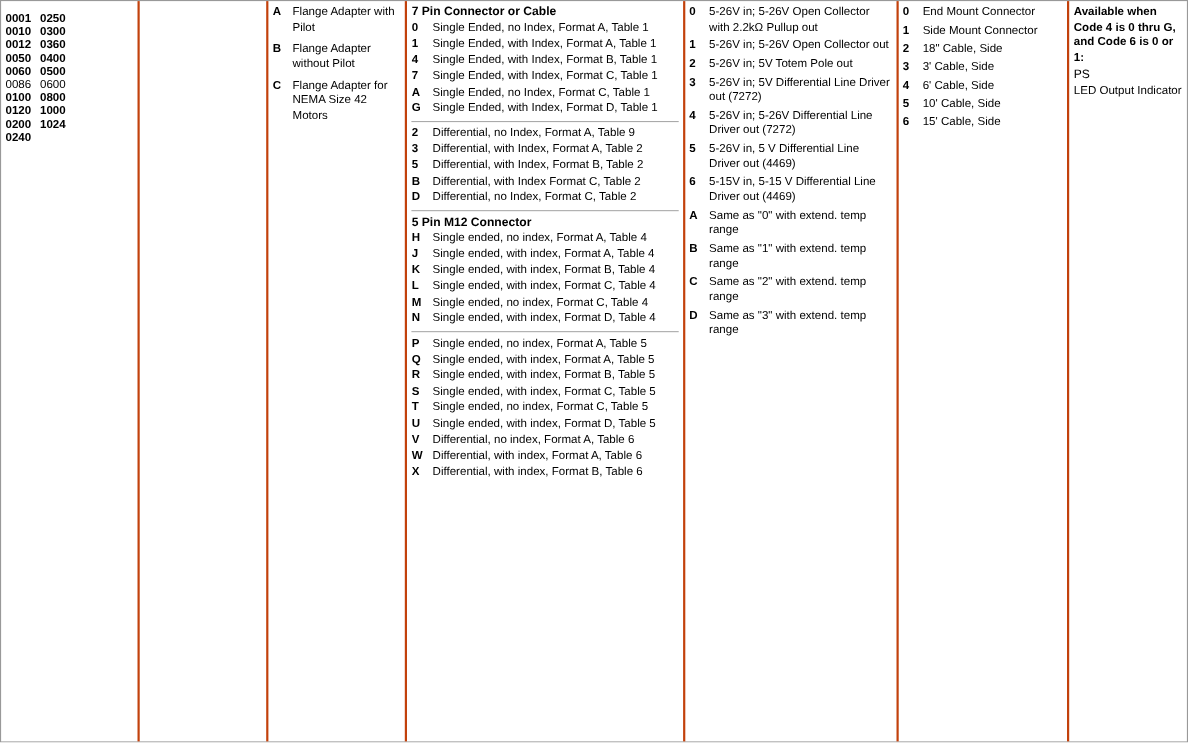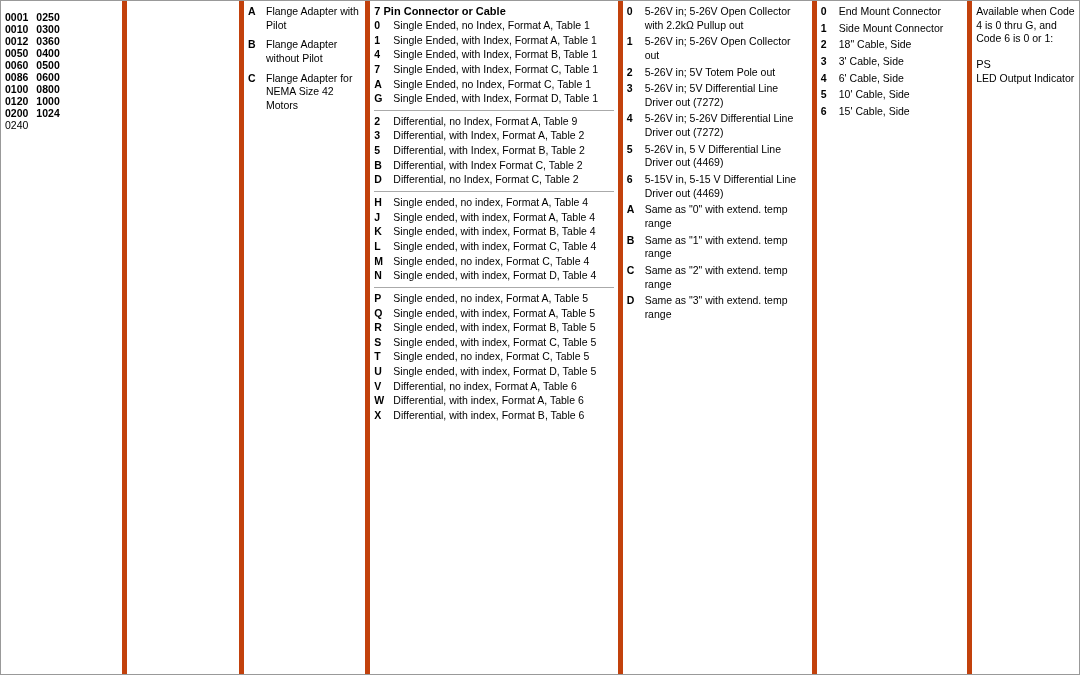--- a/index.html
+++ b/index.html
@@ -13,21 +13,21 @@
       overflow: hidden;
     }
     .table-container {
       width: 1080px;
       height: 675px;
       border: 1px solid #999;
       display: flex;
       flex-direction: row;
     }
     .col {
-      border-right: 5px solid #c2410c;
+      border-right: 2px solid #c2410c;
       padding: 4px;
       vertical-align: top;
       height: 100%;
       overflow: hidden;
     }
     .col:last-child { border-right: none; }
 
     
     .col-model { width: 130px; }
     .col-size { width: 120px; }
@@ -80,37 +80,37 @@
           <span>0360</span>
         </div>
         <div style="display: flex; gap: 8px; font-weight: bold; font-size: 10.5px; text-align: center;">
           <span>0050</span>
           <span>0400</span>
         </div>
         <div style="display: flex; gap: 8px; font-weight: bold; font-size: 10.5px;">
           <span>0060</span>
           <span>0500</span>
         </div>
-        <div style="display: flex; gap: 8px; font-weight: bold; font-size: 10.5px;">
+        <div style="display: flex; gap: 8px; font-weight: normal; font-size: 10.5px;">
           <span>0086</span>
           <span>0600</span>
         </div>
         <div style="display: flex; gap: 8px; font-weight: bold; font-size: 10.5px;">
           <span>0100</span>
           <span>0800</span>
         </div>
         <div style="display: flex; gap: 8px; font-weight: bold; font-size: 10.5px;">
           <span>0120</span>
           <span>1000</span>
         </div>
         <div style="display: flex; gap: 8px; font-weight: bold; font-size: 10.5px;">
           <span>0200</span>
           <span>1024</span>
         </div>
-        <div style="display: flex; gap: 8px; font-weight: normal; font-size: 10.5px;">
+        <div style="display: flex; gap: 8px; font-weight: bold; font-size: 10.5px;">
           <span>0240</span>
           <span></span>
         </div>
       </div>
     </div>
 
   <div class="col col-size" id="size-col">
   </div>
 
   <div class="col col-mount" id="mount-col">
@@ -172,20 +172,21 @@
         <div style="display: flex; margin-bottom: 1px; font-size: 10.5px; line-height: 1.3;">
           <span style="min-width:16px;font-weight:bold;margin-right:3px;">B</span>
           <span>Differential, with Index Format C, Table 2</span>
         </div>
         <div style="display: flex; margin-bottom: 1px; font-size: 10.5px; line-height: 1.3;">
           <span style="min-width:16px;font-weight:bold;margin-right:3px;">D</span>
           <span>Differential, no Index, Format C, Table 2</span>
         </div>
       </div>
       <div style="border-top: 1px solid rgb(170, 170, 170); padding-top: 4px; margin-top: 4px;">
+        <div style="font-weight: bold; font-size: 11px; margin-bottom: 2px;">5 Pin M12 Connector</div>
         <div style="display: flex; margin-bottom: 1px; font-size: 10.5px; line-height: 1.3;">
           <span style="min-width:16px;font-weight:bold;margin-right:3px;">H</span>
           <span>Single ended, no index, Format A, Table 4</span>
         </div>
         <div style="display: flex; margin-bottom: 1px; font-size: 10.5px; line-height: 1.3;">
           <span style="min-width:16px;font-weight:bold;margin-right:3px;">J</span>
           <span>Single ended, with index, Format A, Table 4</span>
         </div>
         <div style="display: flex; margin-bottom: 1px; font-size: 10.5px; line-height: 1.3;">
           <span style="min-width:16px;font-weight:bold;margin-right:3px;">K</span>
@@ -316,18 +317,18 @@
         <span style="min-width:14px;font-weight:bold;margin-right:4px;">5</span>
         <span>10' Cable, Side</span>
       </div>
       <div style="display: flex; margin-bottom: 3px; font-size: 10.5px; line-height: 1.3;">
         <span style="min-width:14px;font-weight:bold;margin-right:4px;">6</span>
         <span>15' Cable, Side</span>
       </div>
     </div>
 
   <div class="col col-code" id="code-col">
-  <div style="font-size: 10.5px; line-height: 1.3; margin-bottom: 12px;">Available when Code 4 is 0 thru G, and Code 6 is 0 or 1:</div>
+  <div style="font-size: 10.5px; line-height: 1.3; margin-bottom: 2px; font-weight: bold;">Available when Code 4 is 0 thru G, and Code 6 is 0 or 1:</div>
       <div style="font-weight: normal; font-size: 11px; margin-bottom: 2px;">PS</div>
       <div style="font-size: 10.5px; line-height: 1.3;">LED Output Indicator</div>
     </div>
 
 </div>
 
 </body></html>

